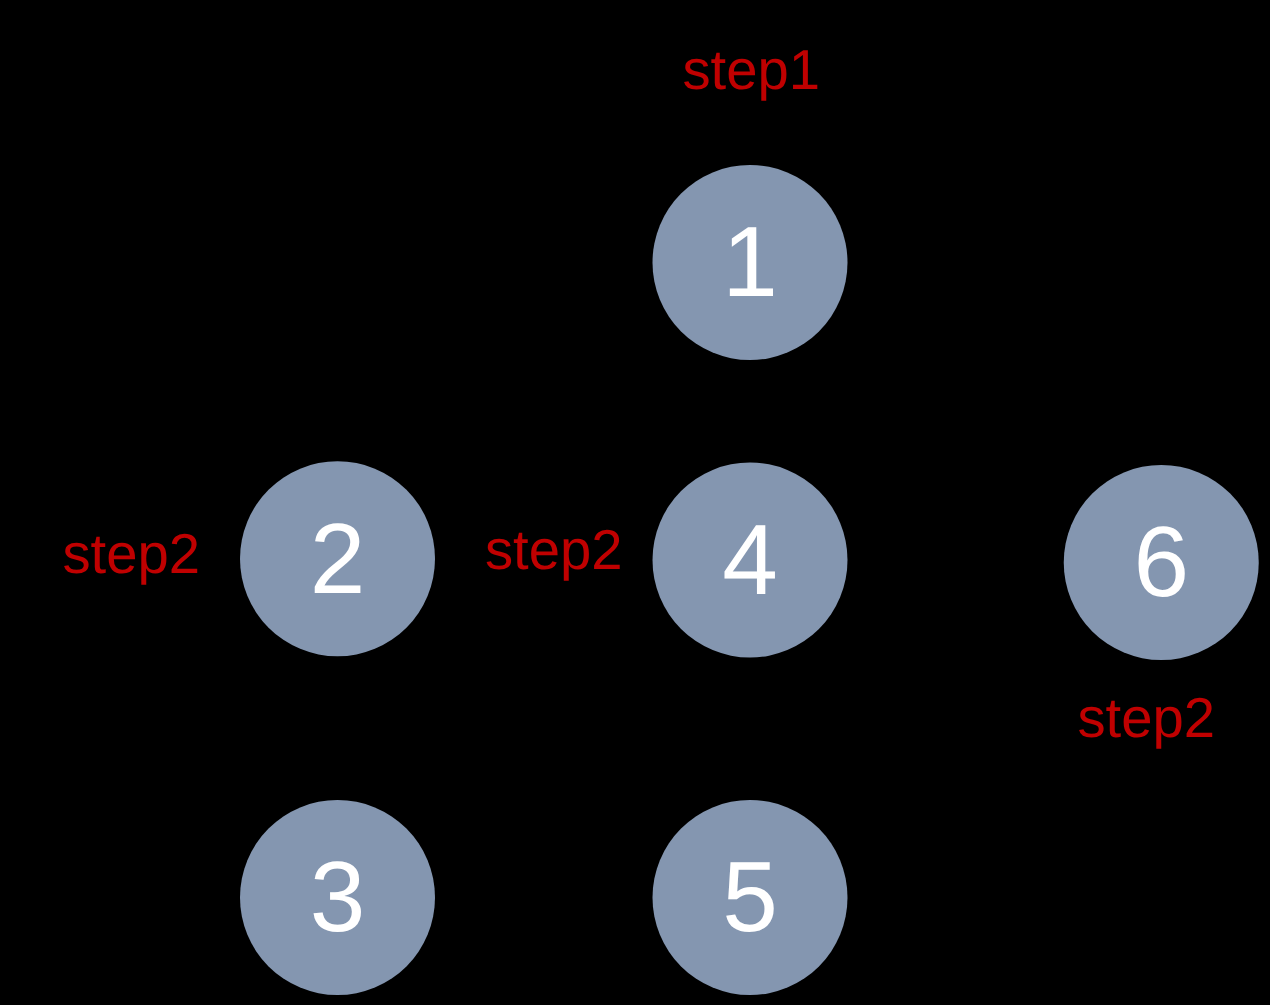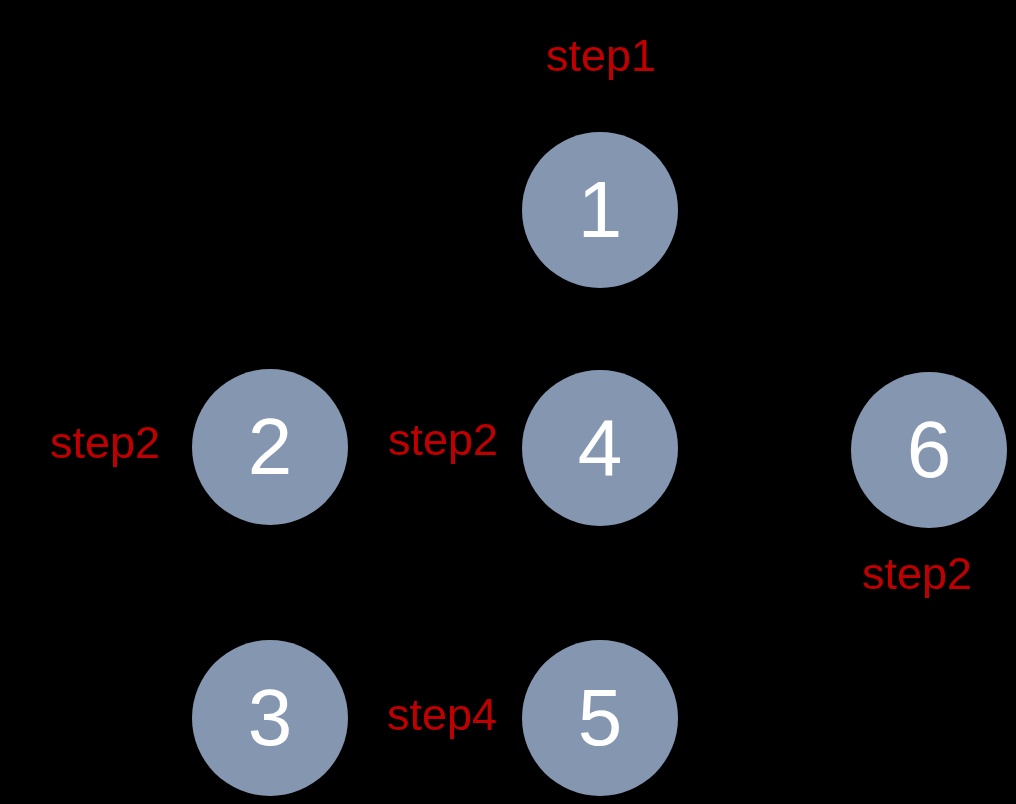--- a/index.html
+++ b/index.html
@@ -53,21 +53,20 @@
 
   <div class="step-label" style="left:601px; top:56px">step1</div>
 
   <div class="step-label" style="left:105px; top:443px">step2</div>
 
   <div class="step-label" style="left:443px; top:440px">step2</div>
 
   <div class="step-label" style="left:917px; top:574px">step2</div>
 
 
-  <div class="step-label" style="left:442px; top:715px">step4</div>
 
   <div class="node" style="left:600px; top:210px">
     <span class="node-value">1</span>
   </div>
 
   <div class="node" style="left:270px; top:447px">
     <span class="node-value">2</span>
   </div>
 
   <div class="node" style="left:600px; top:448px">

